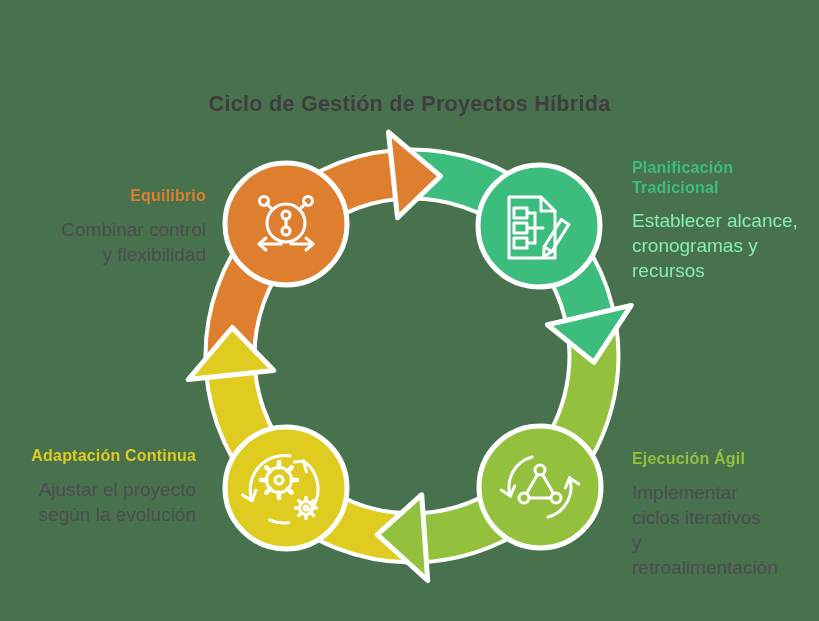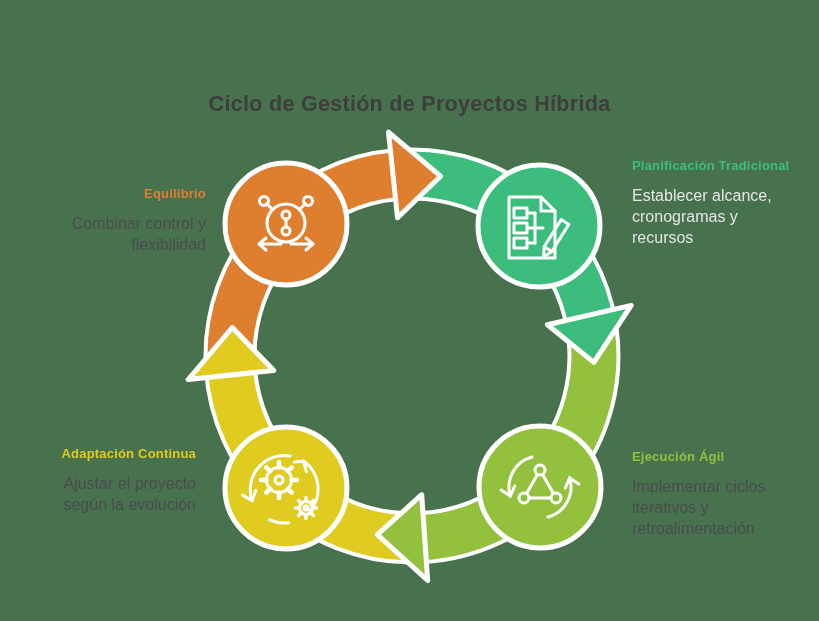--- a/index.html
+++ b/index.html
@@ -27,28 +27,28 @@
     text-align: center;
     font-size: 21.5px;
     font-weight: 700;
     letter-spacing: 0.3px;
     margin-top: 44px;
   }
   .label-block { position: absolute; }
   .label-block.align-right { text-align: right; }
   .label-block.align-left { text-align: left; }
   .node-label {
-    font-size: 13px;
+    font-size: 16px;
     font-weight: 700;
     line-height: 1.22;
     letter-spacing: 0.2px;
   }
   .node-desc {
     margin-top: 11px;
-    font-size: 16px;
+    font-size: 19px;
     line-height: 1.32;
   }
   .blk-equilibrio   { left: 36px;  top: 186px; width: 170px; }
   .blk-equilibrio .node-desc { margin-left: 20px; }
   .blk-planificacion{ left: 632px; top: 158px; width: 168px; }
   .blk-ejecucion    { left: 632px; top: 449px; width: 175px; }
   .blk-ejecucion .node-desc { max-width: 142px; }
   .blk-adaptacion   { left: 16px;  top: 446px; width: 180px; }
 </style>
 </head>
@@ -168,21 +168,21 @@
     </g>
   </svg>
 
   <div class="label-block align-right blk-equilibrio">
     <div class="node-label" style="color: rgb(222, 127, 48);">Equilibrio</div>
     <div class="node-desc" style="color: rgb(74, 77, 80);">Combinar control y flexibilidad</div>
   </div>
 
   <div class="label-block align-left blk-planificacion">
     <div class="node-label" style="color: rgb(61, 189, 125);">Planificación Tradicional</div>
-    <div class="node-desc" style="color: #e5e5e5;">Establecer alcance, cronogramas y recursos</div>
+    <div class="node-desc" style="color: #86efac;">Establecer alcance, cronogramas y recursos</div>
   </div>
 
   <div class="label-block align-right blk-adaptacion">
     <div class="node-label" style="color: rgb(224, 203, 33);">Adaptación Continua</div>
     <div class="node-desc" style="color: rgb(74, 77, 80);">Ajustar el proyecto según la evolución</div>
   </div>
 
   <div class="label-block align-left blk-ejecucion">
     <div class="node-label" style="color: rgb(147, 193, 62);">Ejecución Ágil</div>
     <div class="node-desc" style="color: rgb(74, 77, 80);">Implementar ciclos iterativos y retroalimentación</div>

